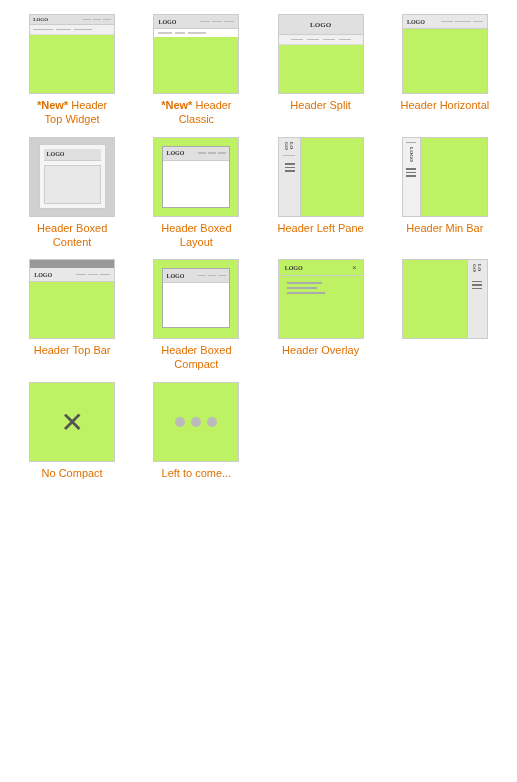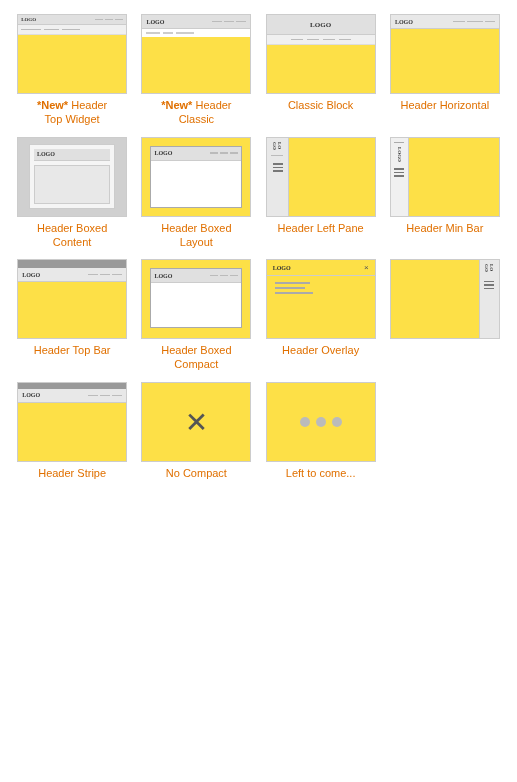--- a/index.html
+++ b/index.html
@@ -16,24 +16,24 @@
       gap: 10px 8px;
       padding: 4px;
     }
     .item {
       display: flex;
       flex-direction: column;
       align-items: center;
       gap: 4px;
     }
     .thumb {
-      width: 110px;
+      width: 86px;
       height: 80px;
       border: 1px solid #ccc;
-      background: #fde047;
+      background: #bef264;
       position: relative;
       overflow: hidden;
       flex-shrink: 0;
     }
     .label {
       font-size: 11px;
       color: #e07000;
       text-align: center;
       line-height: 1.3;
     }
@@ -257,21 +257,21 @@
       <div style="position:absolute; top:0; left:0; right:0; height:20px; background:#e0e0e0; border-bottom:1px solid #ccc; display:flex; align-items:center; justify-content:center;">
         <span style="font-size:7px; font-weight:bold; color:#333; font-family:serif;">LOGO</span>
       </div>
       <div style="position:absolute; top:20px; left:0; right:0; height:10px; background:#f0f0f0; border-bottom:1px solid #ddd; display:flex; align-items:center; justify-content:center; gap:4px;">
         <div style="width:12px; height:1.5px; background:#bbb;"></div>
         <div style="width:12px; height:1.5px; background:#bbb;"></div>
         <div style="width:12px; height:1.5px; background:#bbb;"></div>
         <div style="width:12px; height:1.5px; background:#bbb;"></div>
       </div>
     </div>
-    <div class="label">Classic Block</div>
+    <div class="label">Header Split</div>
   </div>
 
   <div class="item">
     <div class="thumb">
       <div class="top-bar" style="height:14px;">
         <span style="font-size:6px; font-weight:bold; color:#333; font-family:serif;">LOGO</span>
         <span style="flex:1;"></span>
         <div style="display:flex; gap:2px;">
           <div style="width:12px; height:1.5px; background:#bbb;"></div>
           <div style="width:16px; height:1.5px; background:#bbb;"></div>
@@ -400,35 +400,20 @@
         <div style="margin-top:6px;">
           <div class="menu-line"></div>
           <div class="menu-line" style="margin-top:2px;"></div>
           <div class="menu-line" style="margin-top:2px;"></div>
         </div>
       </div>
     </div>
   </div>
 
 
-  <div class="item">
-    <div class="thumb">
-      <div class="stripe-bar"></div>
-      <div class="stripe-header">
-        <span style="font-size:6px; font-weight:bold; color:#333; font-family:serif;">LOGO</span>
-        <span style="flex:1;"></span>
-        <div style="display:flex; gap:2px;">
-          <div style="width:10px; height:1.5px; background:#bbb;"></div>
-          <div style="width:10px; height:1.5px; background:#bbb;"></div>
-          <div style="width:10px; height:1.5px; background:#bbb;"></div>
-        </div>
-      </div>
-    </div>
-    <div class="label">Header Stripe</div>
-  </div>
 
   <div class="item">
     <div class="thumb">
       <div class="x-icon">✕</div>
     </div>
     <div class="label">No Compact</div>
   </div>
 
   <div class="item">
     <div class="thumb">

